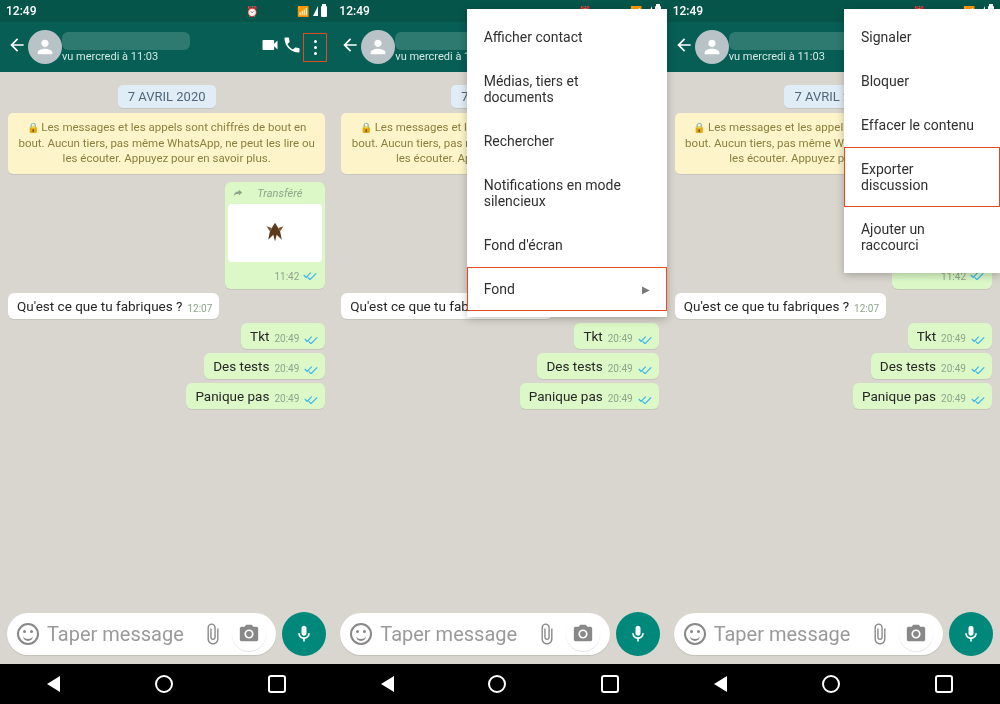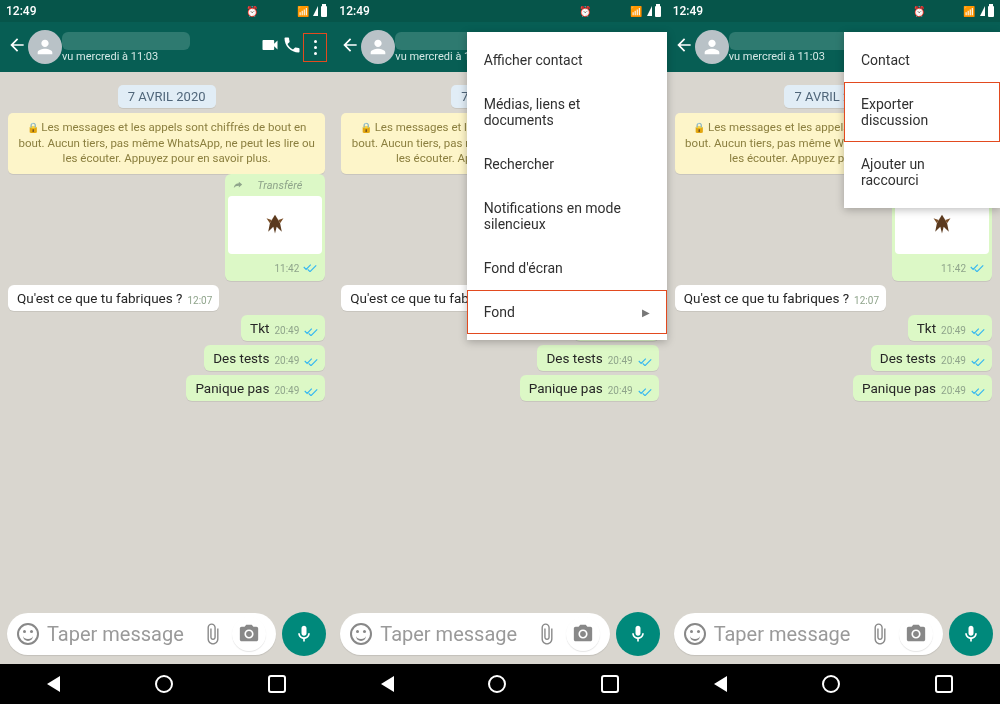--- a/index.html
+++ b/index.html
@@ -19,21 +19,21 @@
 .contact { font-size: 15px; font-weight: 500; display: inline-block; background: #2e7a70; border-radius: 6px; color: transparent; user-select: none; }
 .lastseen { font-size: 11px; color: #d4e8e5; }
 .hicon { width: 22px; height: 20px; fill: #fff; }
 .menubtn { border: 1.5px solid transparent; padding: 6px 4px; display:flex; }
 .menubtn.hl { border-color: #e24a1f; }
 .dots { display:flex; flex-direction:column; gap:3px; align-items:center; justify-content:center; width: 14px; }
 .dots span { width: 3px; height: 3px; background: #fff; border-radius: 50%; }
 .chat { flex: 1; padding: 6px 8px; overflow: hidden; }
 .datebadge { text-align: center; margin: 8px 0; }
 .datebadge span { background: #e1edf6; color: #50667a; font-size: 13px; padding: 4px 10px; border-radius: 5px; box-shadow: 0 1px 0 rgba(0,0,0,0.08); }
-.enc { background: #fdf5c9; color: #8b7f3f; font-size: 11.5px; text-align: center; padding: 7px 10px; border-radius: 5px; margin-bottom: 0; line-height: 1.35; box-shadow: 0 1px 0 rgba(0,0,0,0.08); }
+.enc { background: #fdf5c9; color: #8b7f3f; font-size: 11.5px; text-align: center; padding: 7px 10px; border-radius: 5px; margin-bottom: 8px; line-height: 1.35; box-shadow: 0 1px 0 rgba(0,0,0,0.08); }
 .enc .lock { color: #91884a; font-size: 10px; margin-right: 2px; }
 .row { display: flex; margin-bottom: 4px; }
 .row.out { justify-content: flex-end; }
 .row.in { justify-content: flex-start; }
 .bub { border-radius: 6px; padding: 5px 7px 5px 9px; max-width: 85%; font-size: 13.5px; color: #262626; display: inline-flex; align-items: flex-end; gap: 5px; box-shadow: 0 1px 0 rgba(0,0,0,0.08); }
 .bub.out { background: #dcf8c6; }
 .bub.in { background: #fff; }
 .time { font-size: 10px; color: #8fa48b; }
 .ticks { display:inline-flex; }
 .ticks svg { width: 14px; height: 10px; fill: #34b7f1; }
@@ -52,21 +52,21 @@
 .emoji::before { width:3px; height:3px; border-radius:50%; top:5px; left:4px; box-shadow: 7px 0 0 #888;}
 .emoji::after { width:10px; height:5px; border-bottom:2px solid #888; border-radius: 0 0 8px 8px; top:9px; left:4px; background:none;}
 .cam { width: 34px; height: 34px; border-radius: 50%; background: #fff; display:flex; align-items:center; justify-content:center; box-shadow: 0 1px 1px rgba(0,0,0,0.1);}
 .sendbtn { width: 44px; height: 44px; border-radius: 50%; background: #00897b; display:flex; align-items:center; justify-content:center; }
 .sendbtn svg { width: 20px; height: 22px; fill: #fff; }
 .navbar { height: 40px; background: #000; display: flex; align-items: center; justify-content: space-around; }
 .navbtn { width: 18px; height: 18px; }
 .navbtn.back { width:0; height:0; border-top: 8px solid transparent; border-bottom: 8px solid transparent; border-right: 13px solid #fff; }
 .navbtn.home { border: 2px solid #fff; border-radius: 50%; }
 .navbtn.recent { border: 2px solid #fff; border-radius: 3px; }
-.menu { position: absolute; top: 32px; right: 0; width: 200px; background: #fff; box-shadow: 0 2px 8px rgba(0,0,0,0.25); z-index: 10; padding: 6px 0; }
+.menu { position: absolute; top: 9px; right: 0; width: 200px; background: #fff; box-shadow: 0 2px 8px rgba(0,0,0,0.25); z-index: 10; padding: 6px 0; }
 .mitem { padding: 13px 16px; font-size: 14px; color: #303030; display:flex; justify-content:space-between; align-items:center; border: 1.5px solid transparent;}
 .mitem.hl { border-color: #e24a1f; }
 .mitem .chev { font-size: 10px; color: #777; }
 .menu.wide { width: 156px; }
 </style>
 </head>
 <body>
 
 <div class="panel">
   <div class="statusbar">
@@ -306,21 +306,21 @@
         </svg>
       </div>
   </div>
   <div class="navbar">
     <div class="navbtn back"></div>
     <div class="navbtn home"></div>
     <div class="navbtn recent"></div>
   </div>
   <div class="menu">
     <div class="mitem">Afficher contact</div>
-    <div class="mitem">Médias, liens et documents</div>
+    <div class="mitem">Médias, tiers et documents</div>
     <div class="mitem">Rechercher</div>
     <div class="mitem">Notifications en mode silencieux</div>
     <div class="mitem">Fond d'écran</div>
     <div class="mitem hl">
         <span>Fond</span>
         <span class="chev">▶</span>
       </div>
   </div>
 </div>
 
@@ -432,17 +432,19 @@
           <path d="M12 14c1.7 0 3-1.3 3-3V5c0-1.7-1.3-3-3-3S9 3.3 9 5v6c0 1.7 1.3 3 3 3zm5-3c0 2.8-2.2 5-5 5s-5-2.2-5-5H5c0 3.5 2.6 6.4 6 6.9V21h2v-3.1c3.4-.5 6-3.4 6-6.9h-2z"></path>
         </svg>
       </div>
   </div>
   <div class="navbar">
     <div class="navbtn back"></div>
     <div class="navbtn home"></div>
     <div class="navbtn recent"></div>
   </div>
   <div class="menu wide">
-    <div class="mitem">Contact</div>
+    <div class="mitem">Signaler</div>
+    <div class="mitem">Bloquer</div>
+    <div class="mitem">Effacer le contenu</div>
     <div class="mitem hl">Exporter discussion</div>
     <div class="mitem">Ajouter un raccourci</div>
   </div>
 </div>
 
 </body></html>

